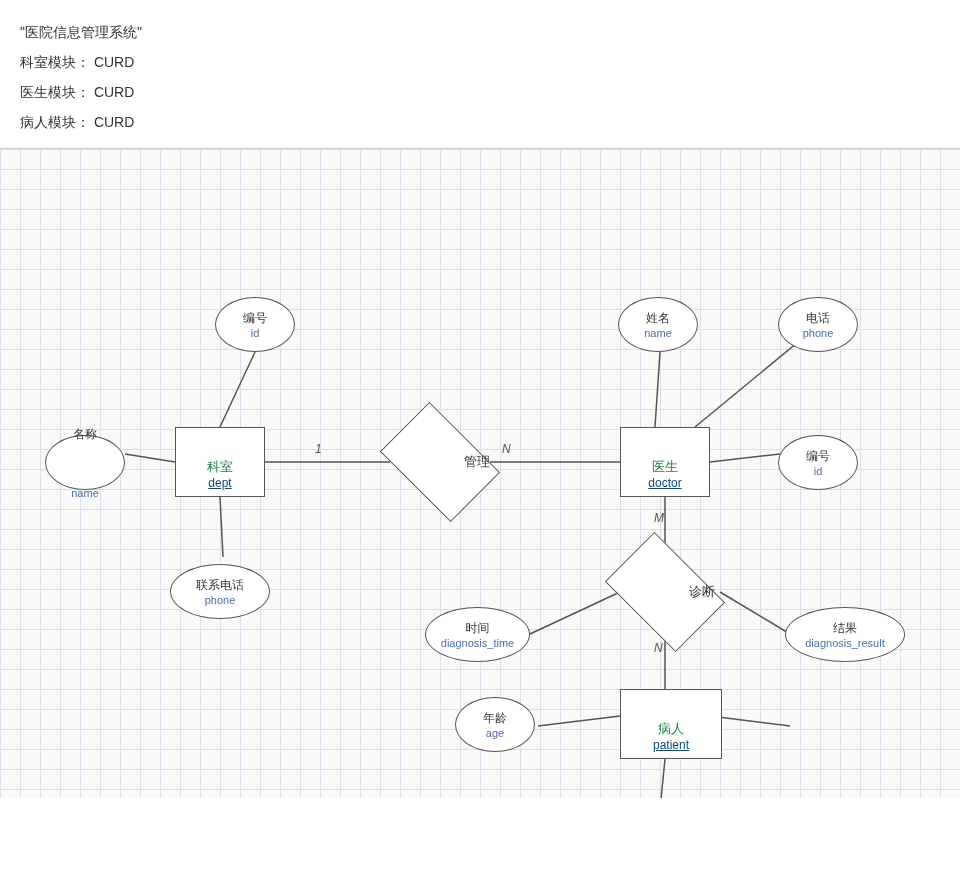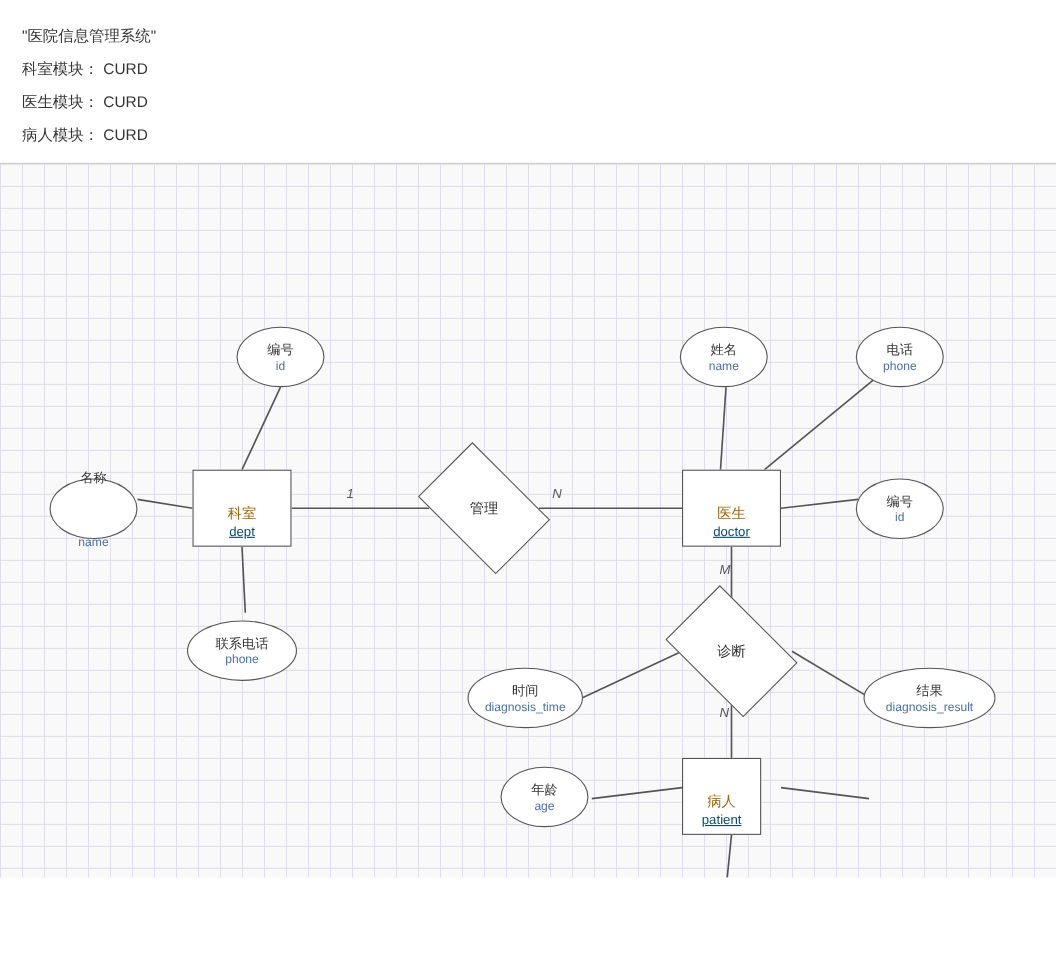--- a/index.html
+++ b/index.html
@@ -41,42 +41,42 @@
       position: absolute;
       border: 1.5px solid #555;
       background: #fff;
       display: flex;
       flex-direction: column;
       align-items: center;
       justify-content: center;
       text-align: center;
       padding: 6px 10px;
     }
-    .entity .cn { font-size: 13px; color: #a16207; margin-top: 24px; }
+    .entity .cn { font-size: 13px; color: #15803d; margin-top: 24px; }
     .entity .en { font-size: 12px; color: #0c4a6e; text-decoration: underline; }
     
     .attr {
       position: absolute;
       border: 1.5px solid #555;
       background: #fff;
       border-radius: 50%;
       display: flex;
       flex-direction: column;
       align-items: center;
       justify-content: center;
       text-align: center;
     }
     .attr .cn { font-size: 12px; color: #333; }
     .attr .en { font-size: 11px; color: #4a6fa5; }
     
     .relation {
       position: absolute;
       display: flex;
       align-items: center;
-      justify-content: center;
+      justify-content: flex-end;
     }
     .relation-inner {
       width: 100%;
       height: 100%;
       background: #fff;
       border: 1.5px solid #555;
       transform: rotate(45deg);
       position: absolute;
     }
     .relation-label {
@@ -151,21 +151,21 @@
   <div class="entity" style="left:175px; top:278px; width:90px; height:70px;">
     <span class="cn">科室</span>
     <span class="en">dept</span>
   </div>
 
   <div class="entity" style="left:620px; top:278px; width:90px; height:70px;">
     <span class="cn">医生</span>
     <span class="en">doctor</span>
   </div>
 
-  <div class="entity" style="left:620px; top:540px; width:72px; height:70px;">
+  <div class="entity" style="left:620px; top:540px; width:102px; height:70px;">
     <span class="cn">病人</span>
     <span class="en">patient</span>
   </div>
 
   <div class="relation" style="left:390px; top:278px; width:100px; height:70px;">
     <div class="relation-inner"></div>
     <span class="relation-label">管理</span>
   </div>
 
   <div class="relation" style="left:615px; top:408px; width:100px; height:70px;">

